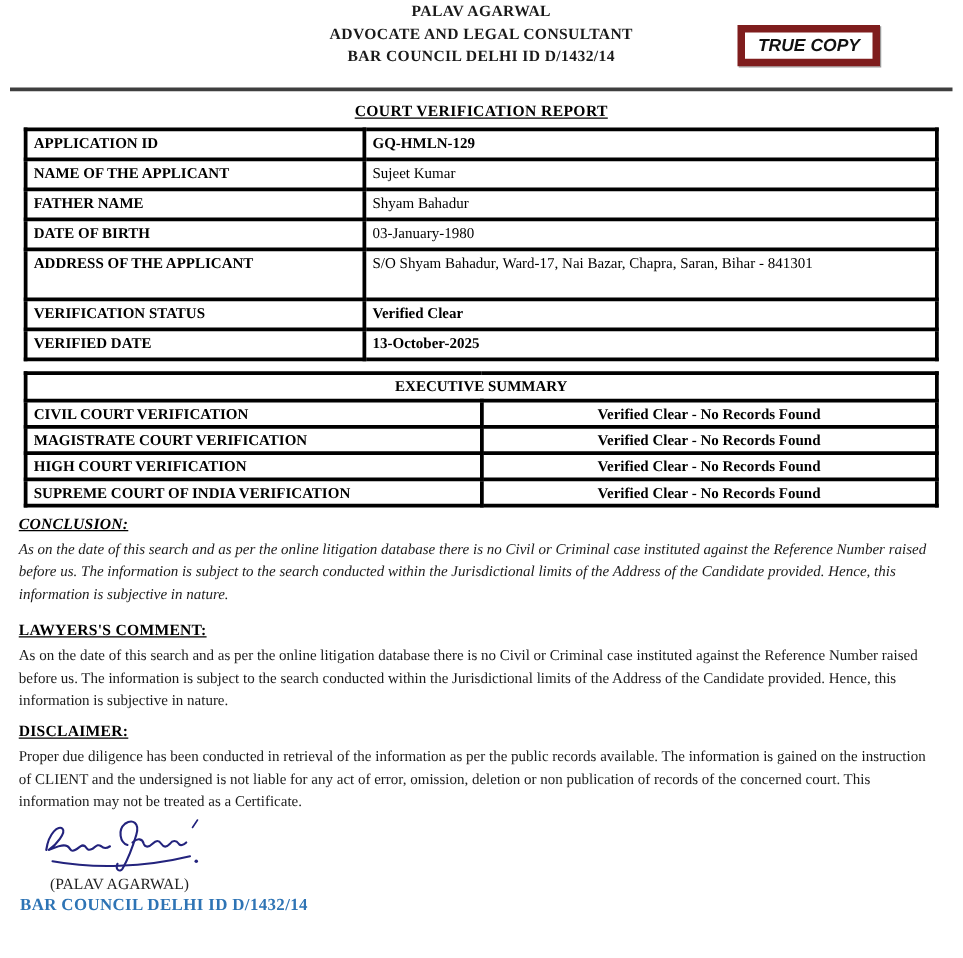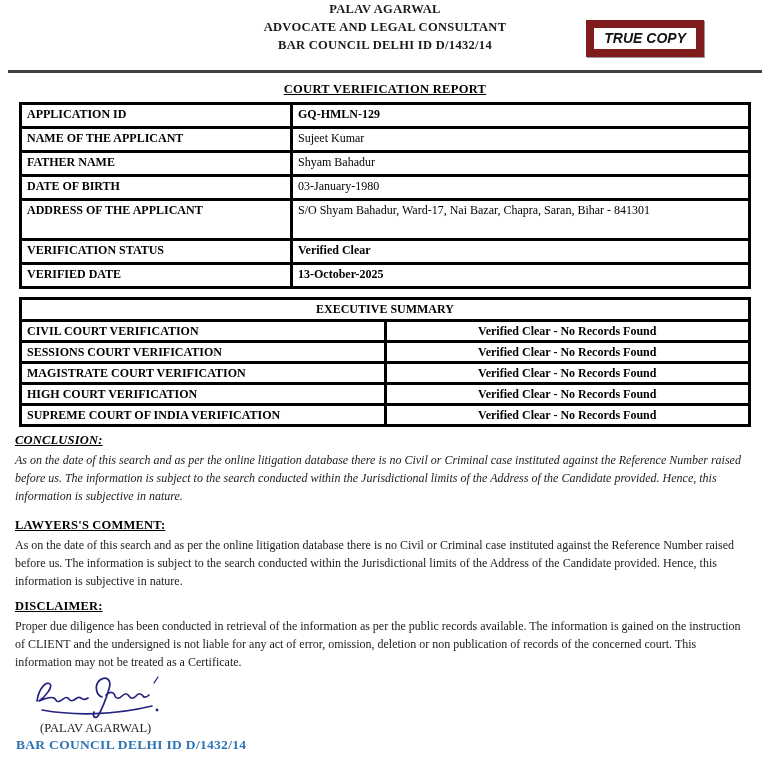--- a/index.html
+++ b/index.html
@@ -10,21 +10,21 @@
     font-family:"Liberation Serif", serif;
     color:#000;
     overflow:hidden;
   }
   
   .letterhead{ text-align:center; }
   .lh-line{ font-weight:bold; font-size:12.5px; line-height:18px; letter-spacing:.3px; color:#1a1a1a;}
   
   .stamp{
     position:absolute; top:20px; right:66px;
-    border:8px solid #7f1d1d;
+    border:6px solid #7f1d1d;
     box-shadow:1px 1px 0 #9a9a9a;
     padding:2px 10px 3px;
     font-family:"Liberation Sans", sans-serif;
     font-style:italic; font-weight:bold; font-size:14px;
     color:#111; background:#fff;
   }
   .rule{ margin:16px 8px 0 8px; border-top:3px solid #3f3f3f; }
   .report-title{
     text-align:center; font-weight:bold; font-size:12.5px;
     text-decoration:underline; margin-top:9px; letter-spacing:.3px;
@@ -126,24 +126,20 @@
   <table class="tbl summary">
     <tbody>
       <tr>
         <td class="sum-head" colspan="2">EXECUTIVE SUMMARY</td>
       </tr>
       <tr class="r-sum">
         <td class="lbl">CIVIL COURT VERIFICATION</td>
         <td class="sum-val">Verified Clear - No Records Found</td>
       </tr>
       <tr class="r-sum">
-        <td class="lbl">SESSIONS COURT VERIFICATION</td>
-        <td class="sum-val">Verified Clear - No Records Found</td>
-      </tr>
-      <tr class="r-sum">
         <td class="lbl">MAGISTRATE COURT VERIFICATION</td>
         <td class="sum-val">Verified Clear - No Records Found</td>
       </tr>
       <tr class="r-sum">
         <td class="lbl">HIGH COURT VERIFICATION</td>
         <td class="sum-val">Verified Clear - No Records Found</td>
       </tr>
       <tr class="r-sum">
         <td class="lbl">SUPREME COURT OF INDIA VERIFICATION</td>
         <td class="sum-val">Verified Clear - No Records Found</td>

